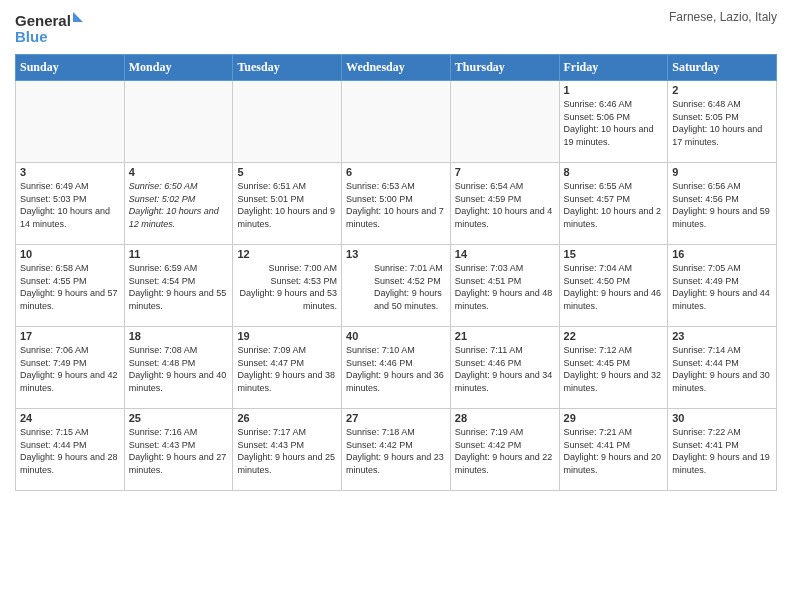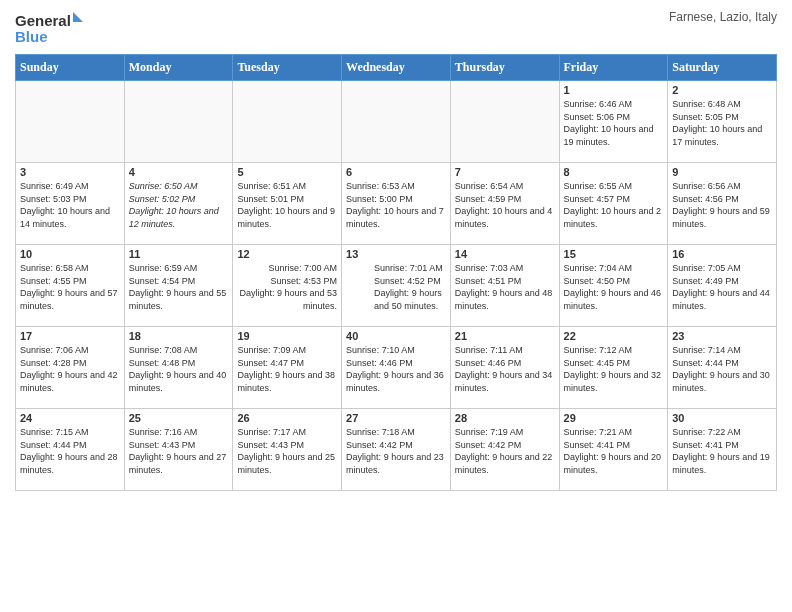--- a/index.html
+++ b/index.html
@@ -220,21 +220,21 @@
             <span class="day-number">16</span>
             <div class="day-info" style="white-space: pre-line;">Sunrise: 7:05 AM
 Sunset: 4:49 PM
 Daylight: 9 hours and 44 minutes.</div>
           </td>
         </tr>
         <tr>
           <td class="has-data">
             <span class="day-number">17</span>
             <div class="day-info" style="white-space: pre-line;">Sunrise: 7:06 AM
-Sunset: 4:28 PM
+Sunset: 7:49 PM
 Daylight: 9 hours and 42 minutes.</div>
           </td>
           <td class="has-data">
             <span class="day-number">18</span>
             <div class="day-info" style="white-space: pre-line;">Sunrise: 7:08 AM
 Sunset: 4:48 PM
 Daylight: 9 hours and 40 minutes.</div>
           </td>
           <td class="has-data">
             <span class="day-number">19</span>

